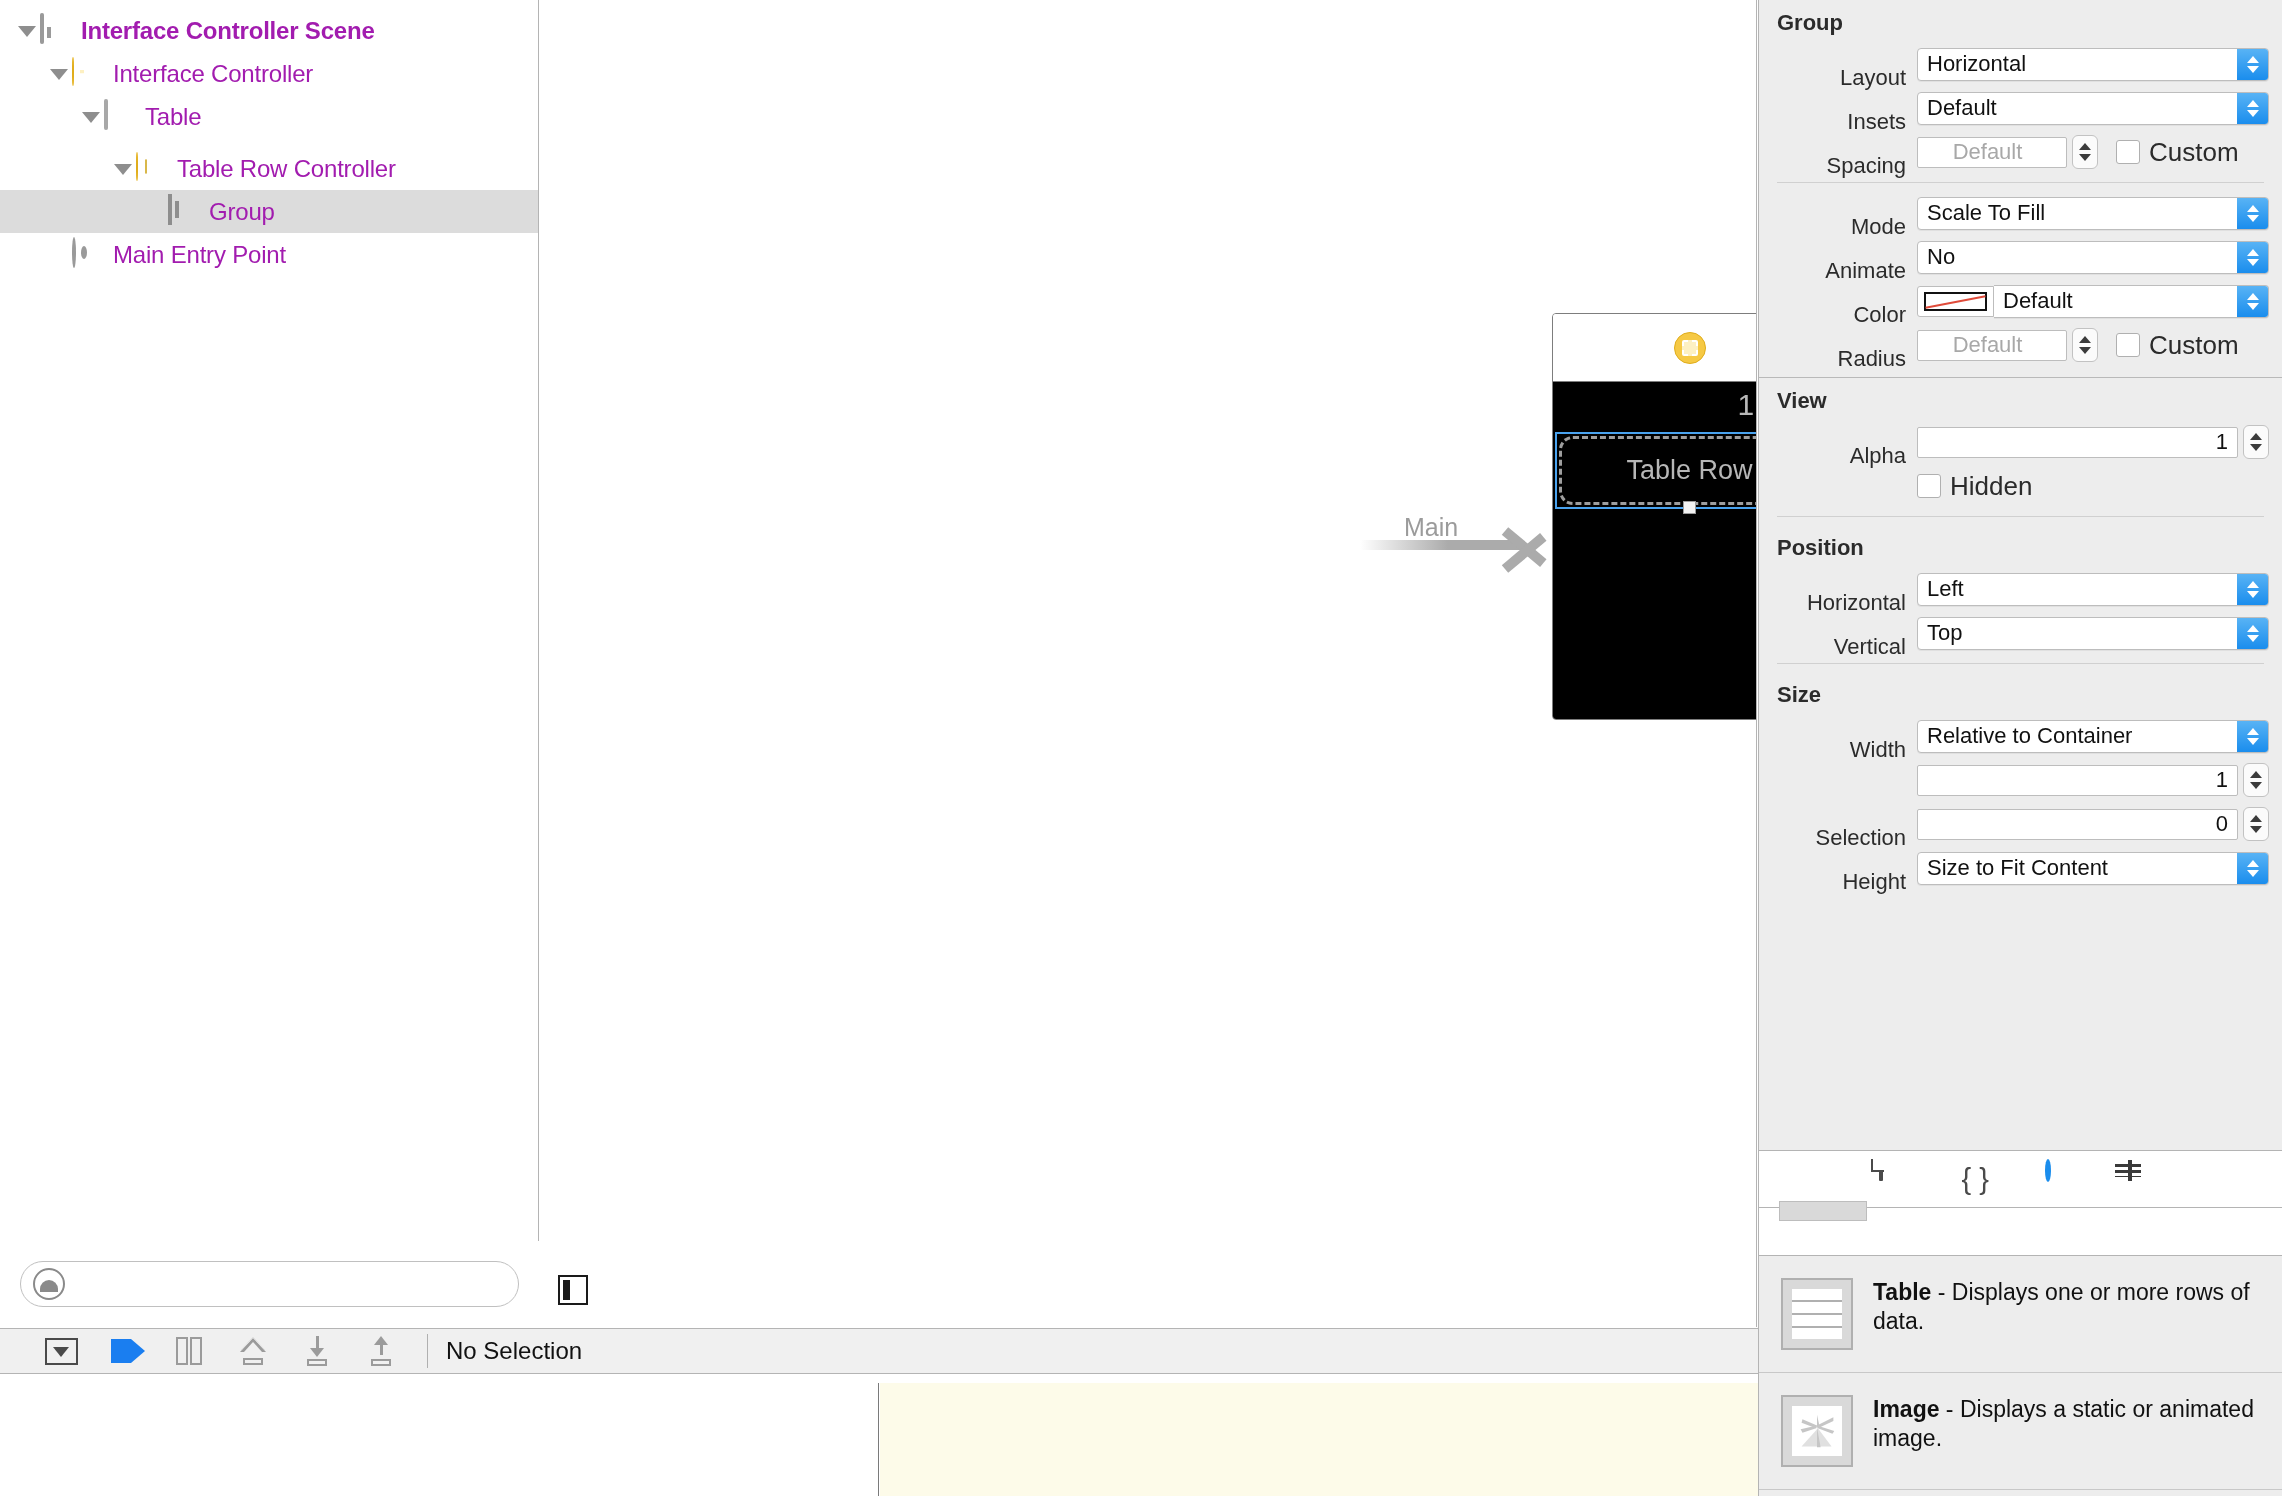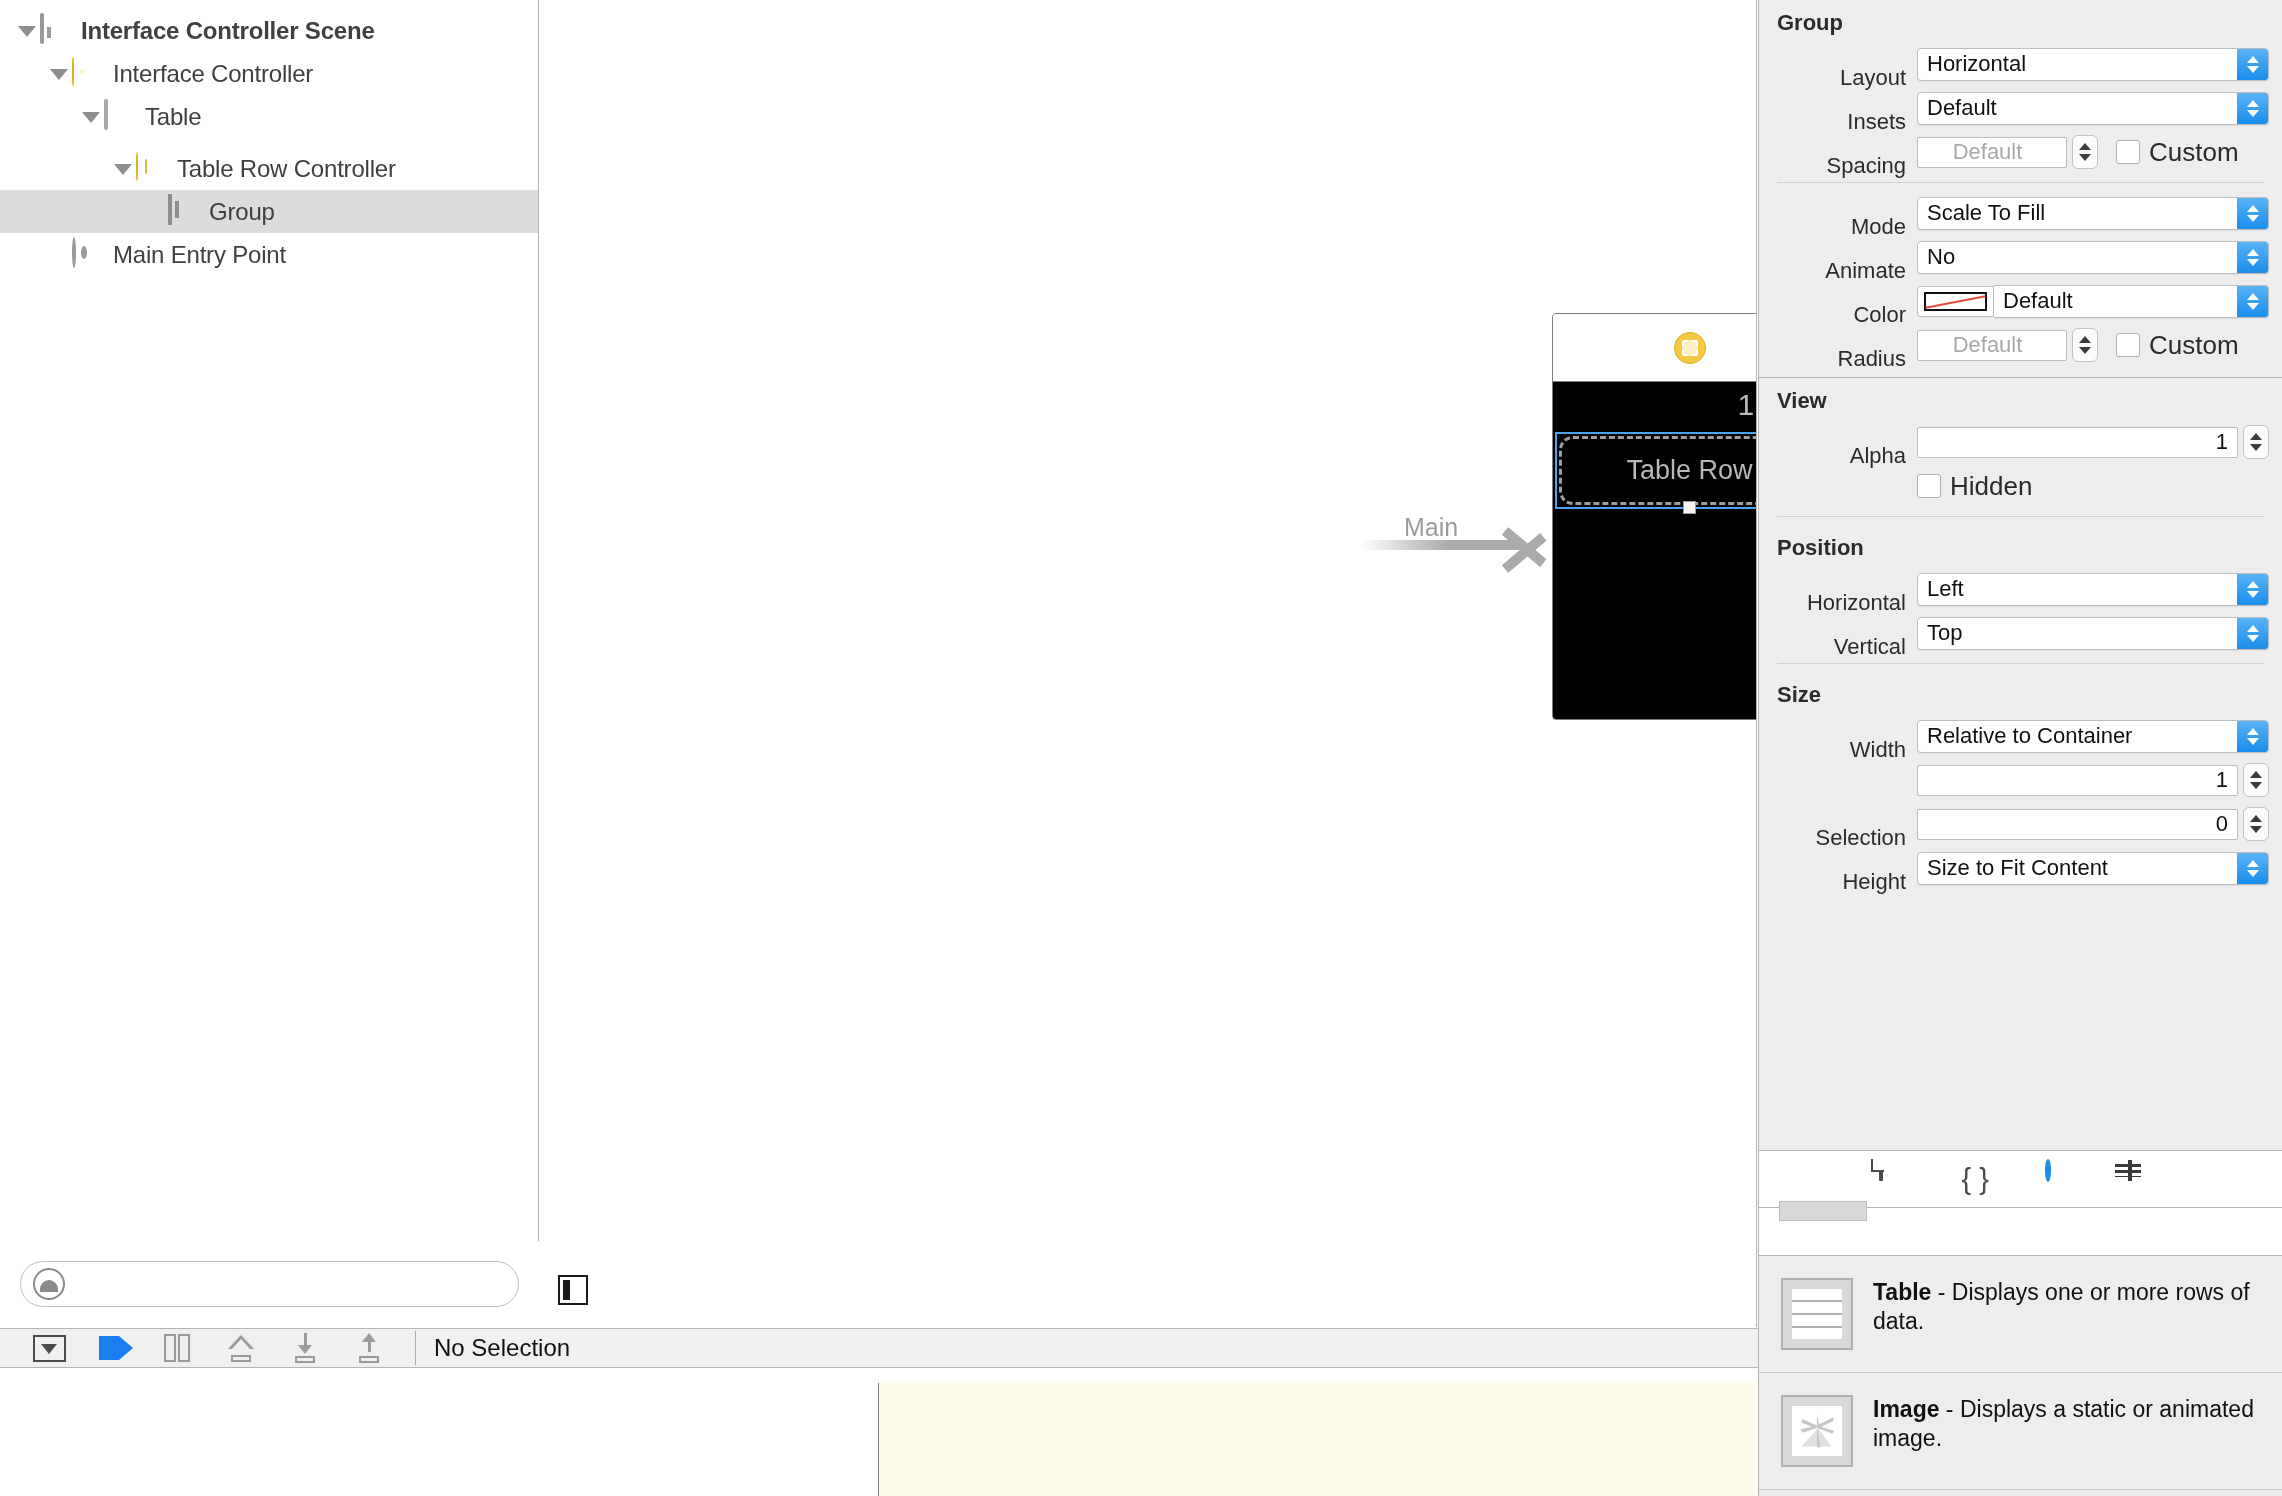--- a/index.html
+++ b/index.html
@@ -13,21 +13,21 @@
   #app { position:relative; width:2282px; height:1496px; }
 
   
   #outline {
     position:absolute; left:0; top:0; width:539px; height:1327px;
     background:#ffffff; border-right:1px solid #b4b4b4;
   }
   #outline-tree { padding-top:9px; }
   .tree-row {
     position:relative; height:43px; display:flex; align-items:center;
-    font-size:24px; color:#404040; white-space:nowrap;
+    font-size:24px; color:#a21caf; white-space:nowrap;
   }
   .tree-row.selected { background:#dcdcdc; }
   .tree-row .twist {
     width:26px; height:26px; flex:0 0 26px; position:relative;
   }
   .tree-row .twist.open::after{
     content:""; position:absolute; left:4px; top:8px;
     border-left:9px solid transparent; border-right:9px solid transparent;
     border-top:11px solid #8e8e8e;
   }
@@ -207,23 +207,23 @@
   .lib-icon{ width:72px; height:72px; border:2px solid #b0b0b0; background:#d9d9d9; flex:0 0 72px; position:relative;}
   .lib-icon.table-ic::after{ content:""; position:absolute; left:9px; right:9px; top:9px; bottom:9px;
      background:repeating-linear-gradient(#ffffff 0 11px,#b0b0b0 11px 13px);}
   .lib-icon.image-ic::after{ content:""; position:absolute; left:9px; right:9px; top:9px; bottom:9px; background:#ffffff;}
   .lib-icon.image-ic .palm{ position:absolute; left:14px; top:14px; right:14px; bottom:14px; z-index:2;}
   .lib-text{ margin-left:20px; font-size:23px; line-height:1.28; color:#111; }
   .lib-text b{ font-weight:bold; }
 
   
   #debugbar{
-    position:absolute; left:0; top:1328px; width:1758px; height:40px;
+    position:absolute; left:0; top:1328px; width:1758px; height:46px;
     background:#f0f0f0; border-top:1px solid #b4b4b4; border-bottom:1px solid #b4b4b4;
-    display:flex; align-items:center; padding-left:17px; gap:0;
+    display:flex; align-items:center; padding-left:29px; gap:0;
   }
   .dbtn{ width:64px; height:40px; display:flex; align-items:center; justify-content:center; position:relative;}
   .ic-hidedebug{ width:33px;height:27px;border:2.5px solid #4a4a4a; position:relative;}
   .ic-hidedebug::after{content:"";position:absolute;left:50%;top:7px;margin-left:-8px;
      border-left:8px solid transparent;border-right:8px solid transparent;border-top:10px solid #4a4a4a;}
   .ic-continue{ width:0;height:0;position:relative;}
   .ic-continue::after{content:"";position:absolute;left:-14px;top:-12px;width:20px;height:24px;background:#1a7ef0;}
   .ic-continue::before{content:"";position:absolute;left:6px;top:-12px;border-top:12px solid transparent;
      border-bottom:12px solid transparent;border-left:14px solid #1a7ef0;}
   .ic-pause{ width:26px;height:28px;position:relative;}

